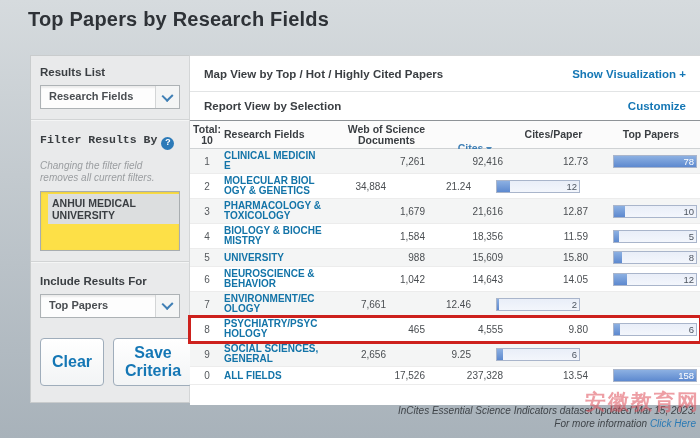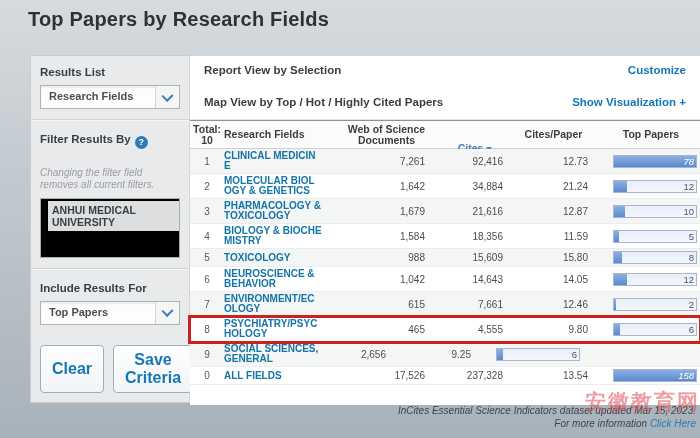--- a/index.html
+++ b/index.html
@@ -42,21 +42,21 @@
   .chev{display:inline-block;width:7px;height:6px;border-left:2px solid #3f7fb5;border-bottom:2px solid #3f7fb5;transform:rotate(-45deg);margin-top:-3px;}
   .side-divider{border-top:1px solid #d2d4d5;border-bottom:1px solid #f4f5f5;margin:2px 0;}
   .q-icon{
     display:inline-flex;align-items:center;justify-content:center;
     width:13px;height:13px;border-radius:50%;background:#2c7ab8;color:#fff;
     font-size:9px;font-weight:bold;vertical-align:-2px;margin-left:4px;
   }
   .filter-note{font-size:10px;font-style:italic;color:#9a9da0;line-height:12px;margin:6px 0 7px 0;}
   .add-filter{font-size:11px;font-weight:bold;color:#1577b5;cursor:pointer;margin-bottom:6px;}
   .listbox{
-    background:#000000;border:1px solid #a8adb0;height:58px;margin-top:5px;
+    background:#fde047;border:1px solid #a8adb0;height:58px;margin-top:5px;
     box-shadow:inset 0 1px 2px rgba(0,0,0,.08);overflow:hidden;
   }
   .listbox-item{
     margin:2px 0 0 7px;background:#dcdedf;color:#3a3e42;
     font-size:10.5px;font-weight:bold;line-height:12px;padding:3px 4px;
   }
   .btn-row{display:flex;gap:9px;padding:12px 9px 0 9px;}
   .btn{
     background:linear-gradient(#ffffff,#f2f4f5);border:1px solid #9fadbb;border-radius:4px;
     color:#1577b5;font-size:16px;font-weight:bold;padding:5px 11px;cursor:pointer;
@@ -109,21 +109,21 @@
     border:1px solid #a9b5cb;background:linear-gradient(#e9eef8,#f3f6fc);
   }
   .pbar .fill{
     position:absolute;left:0;top:0;bottom:0;
     background:linear-gradient(#8cb0e2,#5d89cf);
   }
   .pbar .num{
     position:absolute;right:2px;top:0;height:11px;line-height:11px;
     font-size:9.5px;color:#4d5560;
   }
-  .pbar.full .num{color:#ffffff;font-style:italic;}
+  .pbar.full .num{color:#ffffff;}
   
   .footer{
     position:absolute;right:4px;top:404px;text-align:right;
     font-size:10px;font-style:italic;color:#40454a;line-height:13px;
   }
   .footer .link{color:#2a7ab5;cursor:pointer;}
   
   .watermark{
     position:absolute;right:0px;top:388px;z-index:9;
     font-family:"DejaVu Serif","Liberation Serif",serif;
@@ -141,21 +141,21 @@
     <div class="side-label">Results List</div>
     <div class="dropdown">
       <span class="dd-value">Research Fields</span>
       <span class="dd-chev">
           <span class="chev"></span>
         </span>
     </div>
   </div>
   <div class="side-divider"></div>
   <div class="side-section">
-    <div class="side-label" style="margin-bottom:18px;">
+    <div class="side-label" style="margin-bottom:10px;font-family:Liberation Mono, monospace;">
       <span>Filter Results By</span><span class="q-icon">?</span>
     </div>
     <div class="filter-note">Changing the filter field removes all current filters.</div>
     <div class="listbox">
       <div class="listbox-item">ANHUI MEDICAL UNIVERSITY</div>
     </div>
   </div>
   <div class="side-divider"></div>
   <div class="side-section">
     <div class="side-label">Include Results For</div>
@@ -166,27 +166,27 @@
         </span>
     </div>
   </div>
   <div class="btn-row">
     <button class="btn">Clear</button>
     <button class="btn">Save Criteria</button>
   </div>
 </div>
 
 <div class="main">
+  <div class="bar-head">
+    <span class="bar-title">Map View by Top / Hot / Highly Cited Papers</span>
+    <span class="bar-link">Show Visualization +</span>
+  </div>
   <div class="bar-head second">
     <span class="bar-title">Report View by Selection</span>
     <span class="bar-link">Customize</span>
-  </div>
-  <div class="bar-head">
-    <span class="bar-title">Map View by Top / Hot / Highly Cited Papers</span>
-    <span class="bar-link">Show Visualization +</span>
   </div>
 
   <div class="tbl">
     <div class="thead">
       <div class="th c-rank">
         <div>Total:</div>
         <div>10</div>
       </div>
       <div class="th c-field">Research Fields</div>
       <div class="th c-docs">Web of Science Documents</div>
@@ -206,21 +206,20 @@
     <div class="cell c-top">
       <div class="pbar full">
         <div class="fill" style="width: 100%;"></div>
         <div class="num bar-num">78</div>
       </div>
     </div>
   </div>
         <div class="row">
     <div class="cell c-rank">2</div>
     <div class="cell c-field">MOLECULAR BIOLOGY &amp; GENETICS</div>
-    <div class="cell c-docs">1,642</div>
     <div class="cell c-cites">34,884</div>
     <div class="cell c-cpp">21.24</div>
     <div class="cell c-top">
       <div class="pbar">
         <div class="fill" style="width: 15.3846%;"></div>
         <div class="num bar-num">12</div>
       </div>
     </div>
   </div>
         <div class="row stripe">
@@ -244,21 +243,21 @@
     <div class="cell c-cpp">11.59</div>
     <div class="cell c-top">
       <div class="pbar">
         <div class="fill" style="width: 6.41026%;"></div>
         <div class="num bar-num">5</div>
       </div>
     </div>
   </div>
         <div class="row stripe">
     <div class="cell c-rank">5</div>
-    <div class="cell c-field">TOXICOLOGY</div>
+    <div class="cell c-field">UNIVERSITY</div>
     <div class="cell c-docs">988</div>
     <div class="cell c-cites">15,609</div>
     <div class="cell c-cpp">15.80</div>
     <div class="cell c-top">
       <div class="pbar">
         <div class="fill" style="width: 10.2564%;"></div>
         <div class="num bar-num">8</div>
       </div>
     </div>
   </div>
@@ -271,21 +270,20 @@
     <div class="cell c-top">
       <div class="pbar">
         <div class="fill" style="width: 15.3846%;"></div>
         <div class="num bar-num">12</div>
       </div>
     </div>
   </div>
         <div class="row stripe">
     <div class="cell c-rank">7</div>
     <div class="cell c-field">ENVIRONMENT/ECOLOGY</div>
-    <div class="cell c-docs">615</div>
     <div class="cell c-cites">7,661</div>
     <div class="cell c-cpp">12.46</div>
     <div class="cell c-top">
       <div class="pbar">
         <div class="fill" style="width: 2.5641%;"></div>
         <div class="num bar-num">2</div>
       </div>
     </div>
   </div>
         <div class="row highlighted">

